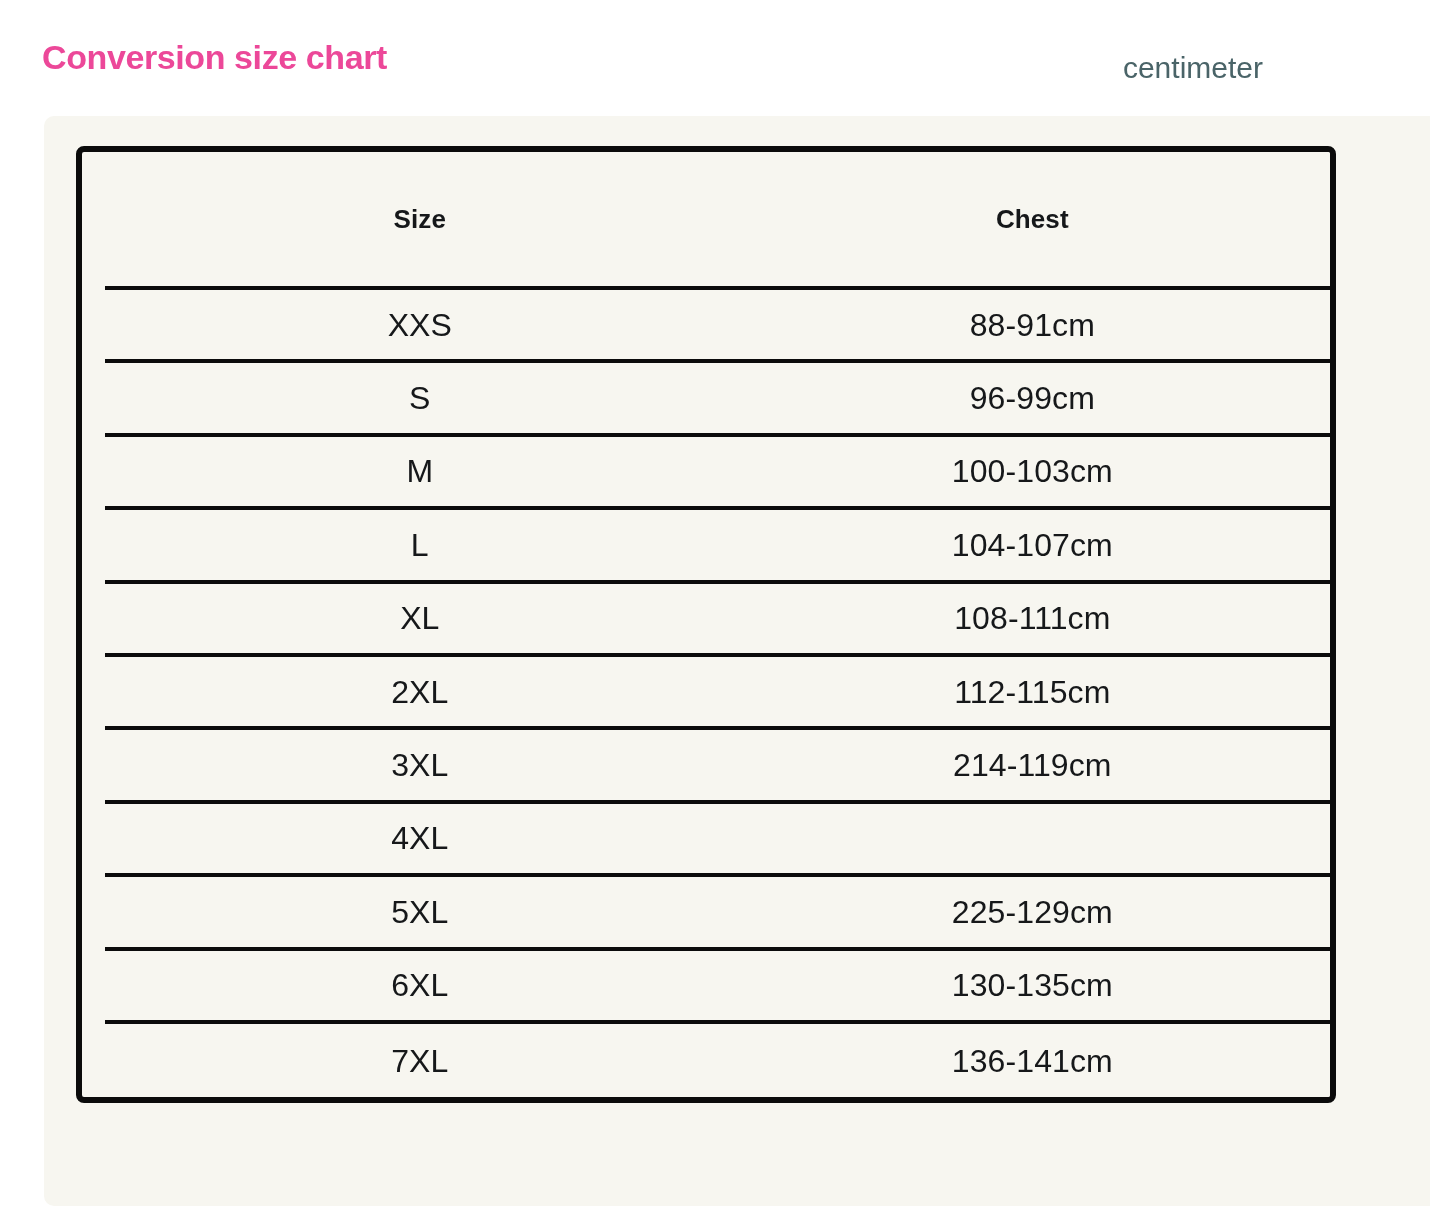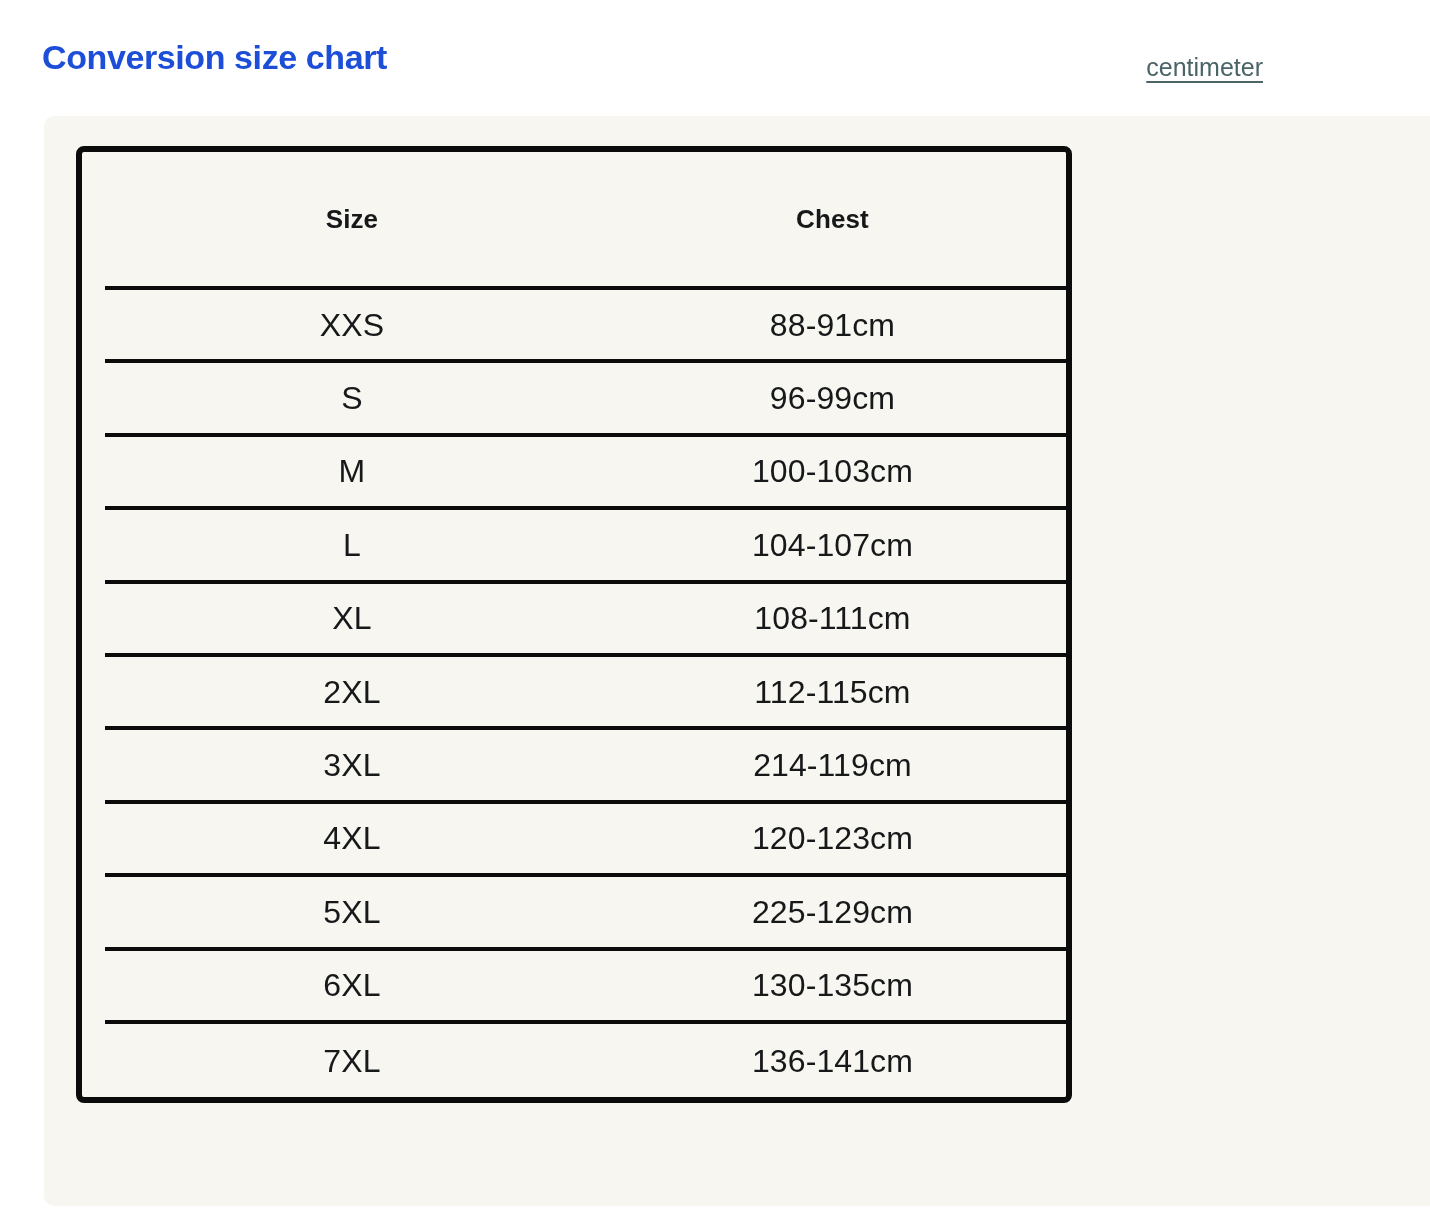--- a/index.html
+++ b/index.html
@@ -32,31 +32,30 @@
     height: 116px;
     display: flex;
     align-items: center;
     justify-content: space-between;
   }
   .page-title {
     margin-left: 42px;
     font-size: 34px;
     font-weight: 700;
     letter-spacing: -0.4px;
-    color: #1d4ed8;
+    color: #ec4899;
     line-height: 1.1;
     white-space: nowrap;
   }
   .unit-link {
     margin-right: 167px;
     margin-top: 19px;
-    font-size: 25px;
+    font-size: 30px;
     font-weight: 400;
     color: #4a6468;
-    text-decoration: underline;
     text-underline-offset: 5px;
     text-decoration-thickness: 2px;
     cursor: pointer;
     white-space: nowrap;
   }
 
   
   .card {
     position: absolute;
     left: 44px;
@@ -65,21 +64,21 @@
     height: 1090px;
     background: #f7f6f0;
     border-radius: 10px 0 0 10px;
   }
 
   
   .size-table {
     position: absolute;
     left: 32px;
     top: 30px;
-    width: 996px;
+    width: 1260px;
     border: 6px solid #0b0b0b;
     border-radius: 8px;
     background: #f7f6f0;
     overflow: hidden;
     padding-left: 23px;
   }
 
   .row {
     display: flex;
     width: 100%;
@@ -172,21 +171,20 @@
         <div class="cell cell-chest">112-115cm</div>
       </div>
 
       <div class="row data-row">
         <div class="cell cell-size">3XL</div>
         <div class="cell cell-chest">214-119cm</div>
       </div>
 
       <div class="row data-row">
         <div class="cell cell-size">4XL</div>
-        <div class="cell cell-chest">120-123cm</div>
       </div>
 
       <div class="row data-row">
         <div class="cell cell-size">5XL</div>
         <div class="cell cell-chest">225-129cm</div>
       </div>
 
       <div class="row data-row">
         <div class="cell cell-size">6XL</div>
         <div class="cell cell-chest">130-135cm</div>

